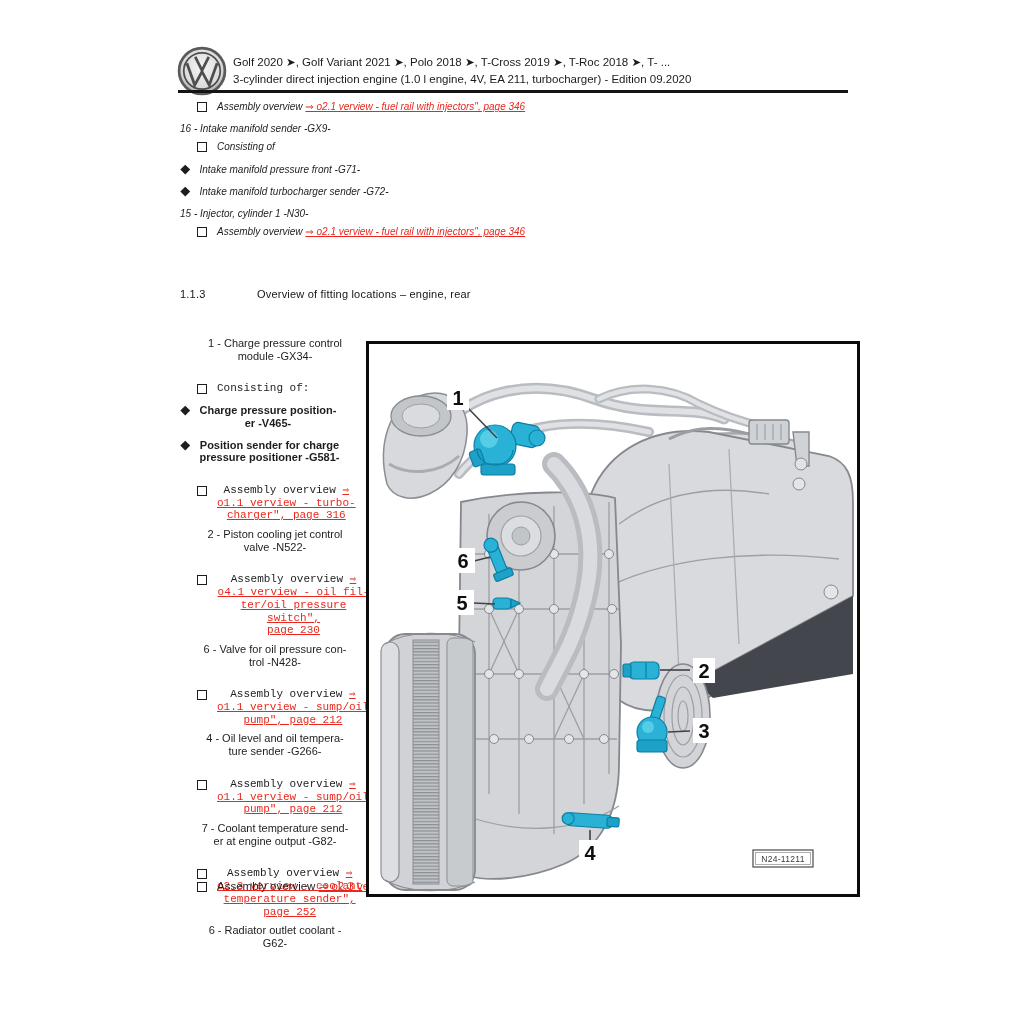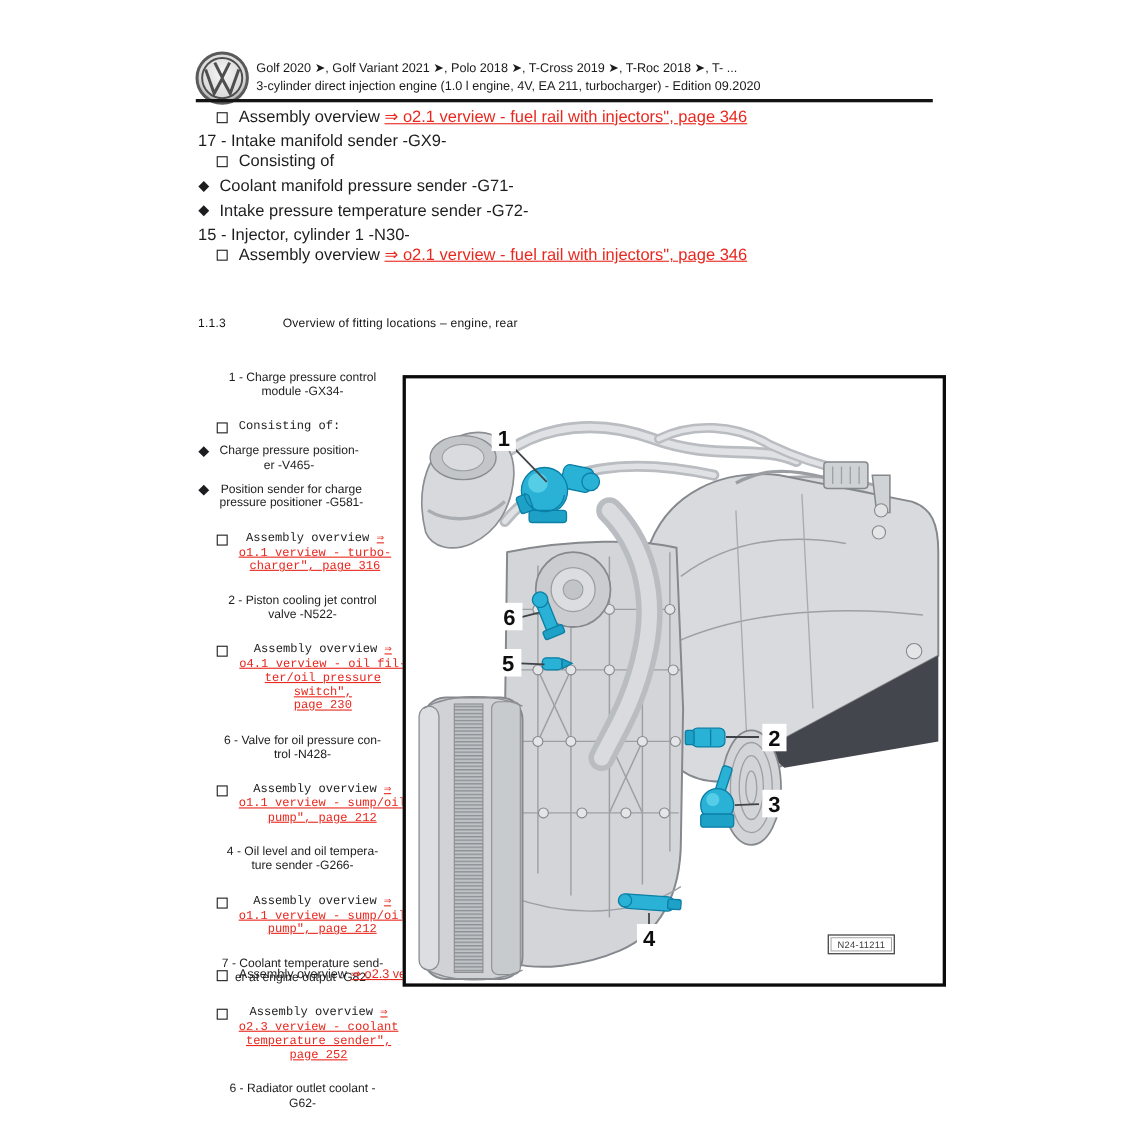--- a/index.html
+++ b/index.html
@@ -13,34 +13,34 @@
   .hdr { position:absolute; left:233px; top:54px; width:620px; font-size:11.5px; line-height:16.5px; color:#1b1b1b; }
   .rule { position:absolute; left:178px; top:90px; width:670px; height:2.5px; background:#141414; }
 
   
   .row { display:flex; align-items:flex-start; }
   .chk { width:8px; height:8px; border:1.4px solid #1d1d1f; margin:2px 10px 0 1px; flex:none; background:#fff; }
   .dia { width:6.5px; height:6.5px; background:#1d1d1f; transform:rotate(45deg); margin:3px 11px 0 2px; flex:none; }
   .t { white-space:pre-line; }
   .ref { color:#e8281e; text-decoration:underline; cursor:pointer; }
 
-  .toplist { position:absolute; left:180px; top:95px; width:672px; font-size:15px; line-height:13.2px; }
+  .toplist { position:absolute; left:180px; top:95px; width:672px; font-size:10px; line-height:13.2px;font-style:italic; }
   .toplist .sub { padding-left:16px; margin-top:5px; }
   .toplist .item { margin-top:9px; }
   .toplist .bullet { margin-top:9px; }
 
   .sec { position:absolute; left:180px; font-size:11px; font-weight:500; color:#151515; letter-spacing:0.2px; }
   .sec .n { display:inline-block; width:77px; }
   #sec-rear { top:288px; }
   #sec-front { top:928px; }
 
   .sidebar { position:absolute; left:180px; top:334px; width:190px; font-size:11px; line-height:12.7px;text-align:center; }
-  .sidebar .item { margin-top:18px; }
+  .sidebar .item { margin-top:6px; }
   .sidebar .item:first-child { margin-top:3px; }
-  .sidebar .bullet { margin-top:9px; }
+  .sidebar .bullet { margin-top:9px;font-weight:bold; }
   .sidebar .sub { padding-left:16px; margin-top:20px;font-family:Liberation Mono, monospace; }
 
   .bottomrow { position:absolute; left:196px; top:880px; width:680px; font-size:11.5px; line-height:13px; }
 
   .frame { position:absolute; left:366px; top:341px; width:494px; height:556px; border:3px solid #0b0b0b; box-sizing:border-box; background:#fff; }
   .frame svg { display:block; width:100%; height:100%; }
   svg text.callout { font-family:"Liberation Sans","DejaVu Sans",sans-serif; font-weight:bold; font-size:20px; fill:#0e0e10; }
   svg text.figid { font-family:"Liberation Sans","DejaVu Sans",sans-serif; font-size:8.5px; fill:#3a3a3a; letter-spacing:0.3px; }
 </style>
 </head>
@@ -66,32 +66,32 @@
     <div>Golf 2020 ➤, Golf Variant 2021 ➤, Polo 2018 ➤, T-Cross 2019 ➤, T-Roc 2018 ➤, T- ...</div>
     <div>3-cylinder direct injection engine (1.0 l engine, 4V, EA 211, turbocharger) - Edition 09.2020</div>
   </div>
   <div class="rule"></div>
 
   <div class="toplist">
     <div class="row sub">
       <span class="chk"></span>
       <span class="t"><span>Assembly overview </span><a class="ref">⇒ o2.1 verview - fuel rail with injectors", page 346</a></span>
     </div>
-    <div class="item">17 - Intake manifold sender -GX9-</div>
+    <div class="item">16 - Intake manifold sender -GX9-</div>
     <div class="row sub">
       <span class="chk"></span>
       <span class="t">Consisting of</span>
     </div>
     <div class="row bullet">
       <span class="dia"></span>
-      <span class="t">Coolant manifold pressure sender -G71-</span>
+      <span class="t">Intake manifold pressure front -G71-</span>
     </div>
     <div class="row bullet">
       <span class="dia"></span>
-      <span class="t">Intake pressure temperature sender -G72-</span>
+      <span class="t">Intake manifold turbocharger sender -G72-</span>
     </div>
     <div class="item">15 - Injector, cylinder 1 -N30-</div>
     <div class="row sub">
       <span class="chk"></span>
       <span class="t"><span>Assembly overview </span><a class="ref">⇒ o2.1 verview - fuel rail with injectors", page 346</a></span>
     </div>
   </div>
 
   <div class="sec" id="sec-rear">
     <span class="n">1.1.3</span><span>Overview of fitting locations – engine, rear</span>

